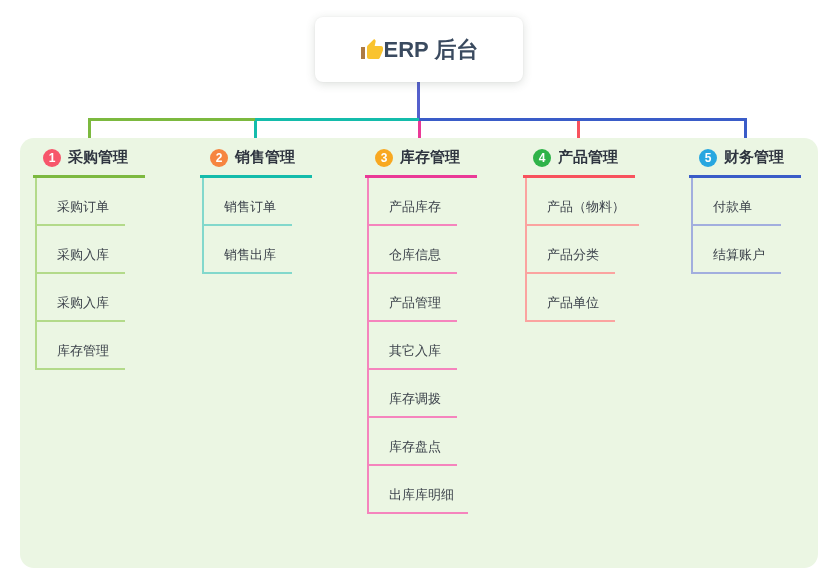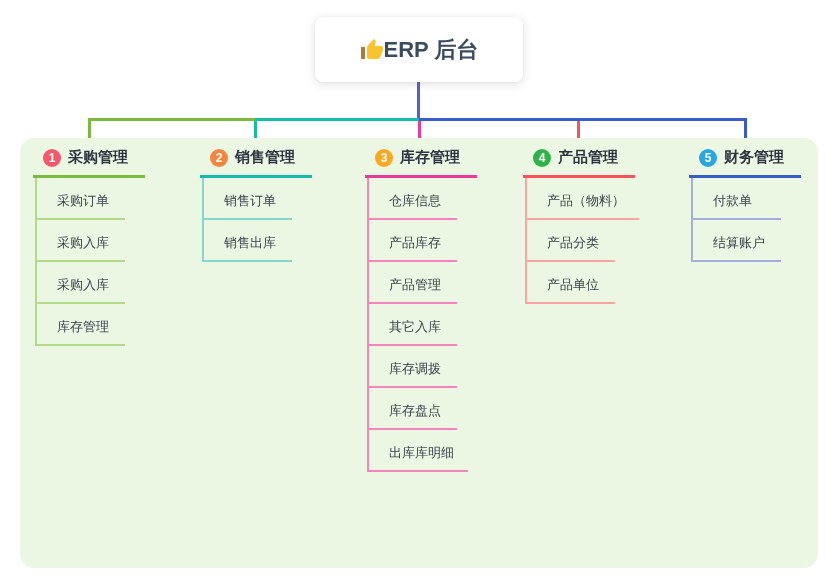--- a/index.html
+++ b/index.html
@@ -36,21 +36,21 @@
     border-bottom: 3px solid var(--main);
   }
   .badge {
     width: 18px; height: 18px; border-radius: 50%; flex: 0 0 18px;
     background: var(--badge); color: #ffffff;
     font-size: 12px; font-weight: bold; line-height: 18px; text-align: center;
   }
   .branch-label { font-size: 15px; font-weight: bold; color: #2f3540; white-space: nowrap; text-align: center; }
   .children { margin-left: 2px; border-left: 2px solid var(--light); }
   .child {
-    height: 42px; display: flex; align-items: flex-end;
+    height: 48px; display: flex; align-items: flex-end;
     width: fit-content; min-width: 88px;
     padding: 0 14px 8px 20px;
     border-bottom: 2px solid var(--light);
     font-size: 13px; color: #3c424b; white-space: nowrap; cursor: default;
   }
 </style>
 </head>
 <body>
 
 <div class="stage">
@@ -100,22 +100,22 @@
       <div class="child">销售出库</div>
     </div>
   </div>
 
   <div class="branch" style="left: 365px; --main: #ea3a97; --light: #f584bd; --badge: #f8a821;">
     <div class="branch-header">
       <span class="badge">3</span>
       <span class="branch-label">库存管理</span>
     </div>
     <div class="children">
+      <div class="child">产品库存</div>
       <div class="child">仓库信息</div>
-      <div class="child">产品库存</div>
       <div class="child">产品管理</div>
       <div class="child">其它入库</div>
       <div class="child">库存调拨</div>
       <div class="child">库存盘点</div>
       <div class="child">出库库明细</div>
     </div>
   </div>
 
   <div class="branch" style="left: 523px; --main: #f8525d; --light: #fba3a0; --badge: #2fb349;">
     <div class="branch-header">

